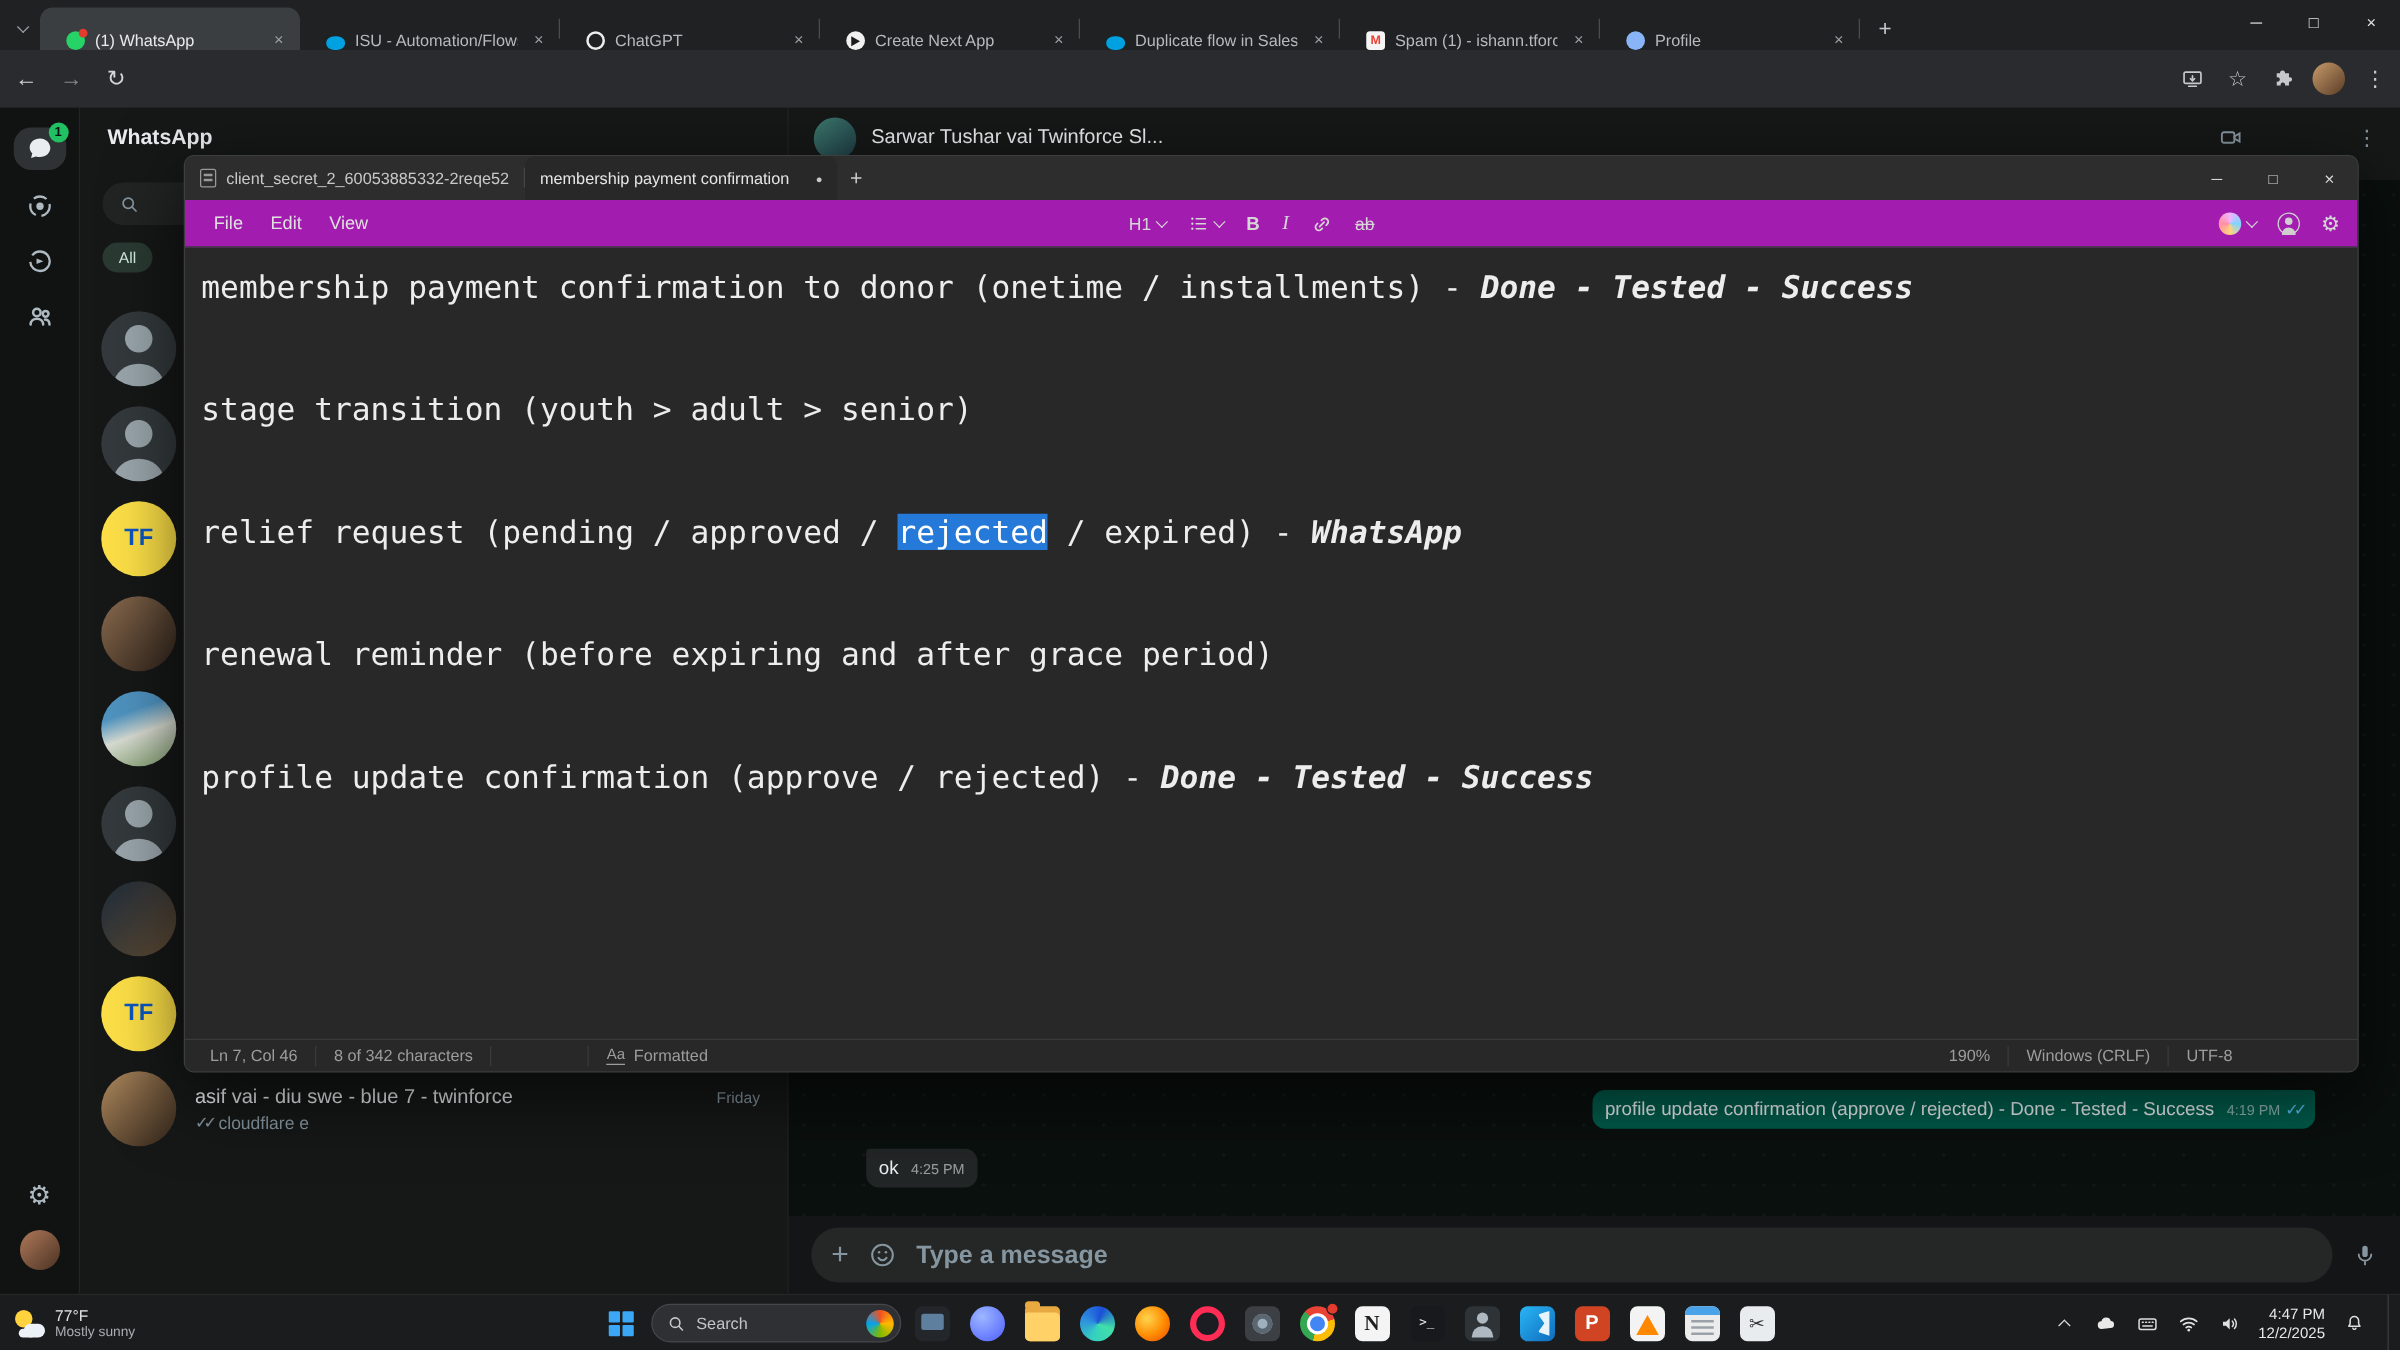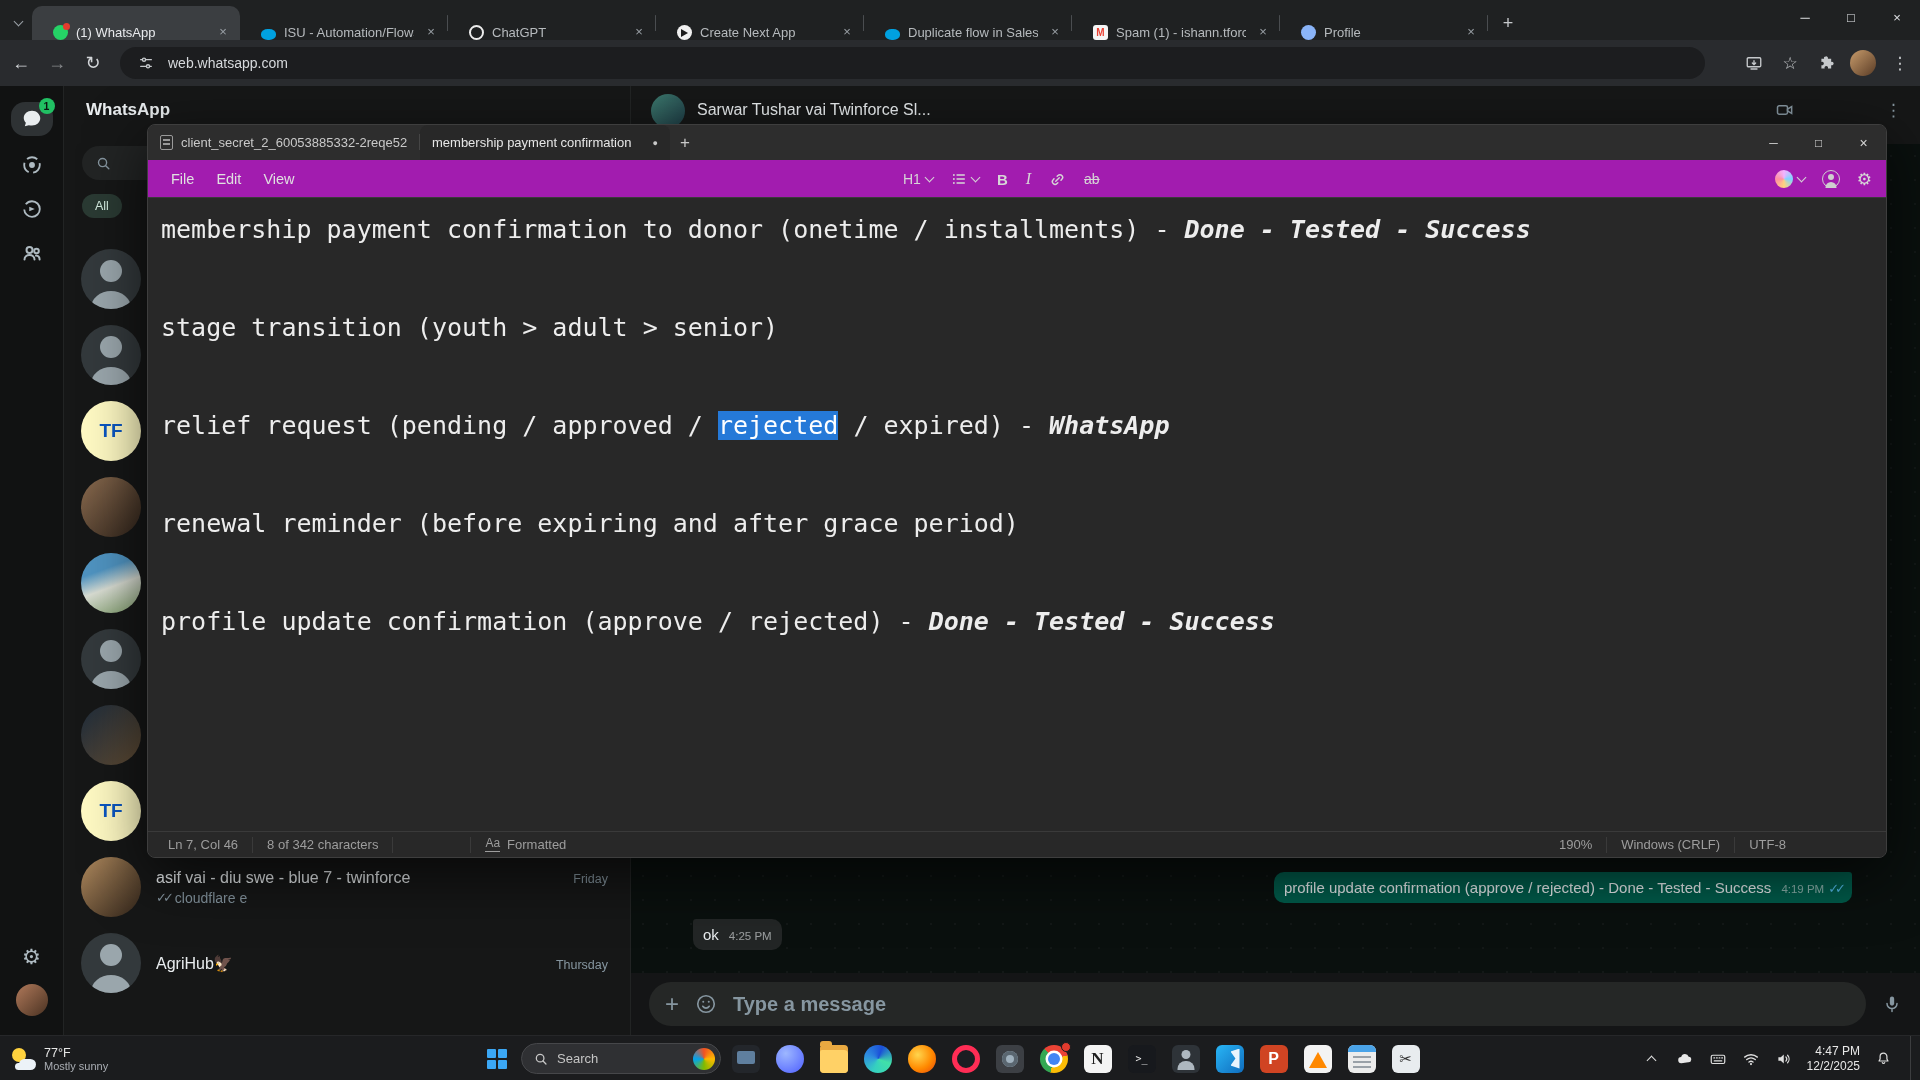--- a/index.html
+++ b/index.html
@@ -54,21 +54,21 @@
   .wa-title { color:#e9edef; font-size:17px; font-weight:bold; }
   .wa-search { position:absolute; top:60px; left:18px; right:18px; height:34px; background:#222424; border-radius:17px; display:flex; align-items:center; padding:0 14px; gap:10px; color:#8696a0; }
   .wa-filters { position:absolute; top:108px; left:18px; }
   .chip { display:inline-block; padding:5px 13px; border-radius:14px; background:#2a3a33; color:#d3ece0; font-size:12.5px; }
   .wa-rows { position:absolute; top:155px; left:0; right:0; }
   .wa-row { height:76px; display:flex; align-items:center; padding:0 22px 0 17px; gap:15px; }
   .av { width:60px; height:60px; border-radius:50%; flex:none; position:relative; overflow:hidden; background:#33393c; }
   .av::before { content:""; position:absolute; top:11px; left:50%; transform:translateX(-50%); width:22px; height:22px; border-radius:50%; background:#9aa6ac; }
   .av::after { content:""; position:absolute; bottom:-16px; left:50%; transform:translateX(-50%); width:40px; height:34px; border-radius:50%; background:#9aa6ac; }
   .av.av-tf, .av.av-p1, .av.av-p2, .av.av-p3, .av.av-p4, .av.av-hd { }
-  .av-tf { background:#fef9c3;text-decoration:underline; } .av-tf::before, .av-tf::after { display:none; }
+  .av-tf { background:#fde047;text-decoration:underline; } .av-tf::before, .av-tf::after { display:none; }
   .av-tf i { position:absolute; inset:0; display:flex; align-items:center; justify-content:center; font-style:normal; font-weight:bold; font-size:19px; color:#0b57c2; }
   .av-p1 { background:linear-gradient(135deg,#8a6b4f,#30241b); } .av-p1::before,.av-p1::after{display:none;}
   .av-p2 { background:linear-gradient(160deg,#4f93c0 30%,#d8dcd2 55%,#7e9c6a); } .av-p2::before,.av-p2::after{display:none;}
   .av-p3 { background:linear-gradient(135deg,#1d2b3a,#614c33); } .av-p3::before,.av-p3::after{display:none;}
   .av-p4 { background:linear-gradient(135deg,#b08a5e,#2e2218); } .av-p4::before,.av-p4::after{display:none;}
   .row-main { flex:1; min-width:0; }
   .row-top { display:flex; justify-content:space-between; align-items:baseline; }
   .row-name { color:#e9edef; font-size:16px; white-space:nowrap; overflow:hidden; }
   .row-time { color:#8696a0; font-size:12.5px; flex:none; margin-left:8px; }
   .row-bottom { display:flex; align-items:center; gap:5px; margin-top:3px; color:#8696a0; font-size:14px; }
@@ -230,30 +230,20 @@
         <span>─</span>
         <span>□</span>
         <span>×</span>
       </div>
     </div>
 
     <div class="browser-toolbar">
       <span class="nav-btn">←</span>
       <span class="nav-btn dim">→</span>
       <span class="nav-btn">↻</span>
-      <div class="omnibox">
-        <span class="tb-icon">
-          <svg width="16" height="16" viewBox="0 0 24 24" fill="none" stroke="#c6c9cc" stroke-width="2" stroke-linecap="round">
-              <path d="M4 7h16M4 17h16"></path>
-              <circle cx="9" cy="7" r="2.4" fill="#292b2e"></circle>
-              <circle cx="15" cy="17" r="2.4" fill="#292b2e"></circle>
-            </svg>
-        </span>
-        <span class="omni-url">web.whatsapp.com</span>
-      </div>
       <div class="toolbar-right">
         <span class="tb-icon">
           <svg width="18" height="18" viewBox="0 0 24 24" fill="none" stroke="#c6c9cc" stroke-width="1.8">
               <rect x="3" y="5" width="18" height="12" rx="1.5"></rect>
               <path d="M8 20h8M12 9v5M9.8 12l2.2 2.2L14.2 12" stroke-linecap="round"></path>
             </svg>
         </span>
         <span class="tb-icon">☆</span>
         <span class="tb-icon">
           <svg width="17" height="17" viewBox="0 0 24 24">
@@ -353,29 +343,20 @@
               <span class="row-name">asif vai - diu swe - blue 7 - twinforce</span>
               <span class="row-time">Friday</span>
             </div>
             <div class="row-bottom">
               <span class="ticks">✓✓</span>
               <span>cloudflare e</span>
             </div>
           </div>
         </div>
 
-        <div class="wa-row">
-          <span class="av"></span>
-          <div class="row-main">
-            <div class="row-top">
-              <span class="row-name">AgriHub🦅</span>
-              <span class="row-time">Thursday</span>
-            </div>
-          </div>
-        </div>
       </div>
 
     </div>
 
     <div class="wa-chat">
       <div class="wa-chat-header">
         <span class="av av-hd"></span>
         <span class="chat-name">Sarwar Tushar vai Twinforce Sl...</span>
         <div class="chat-header-icons">
           <span>

